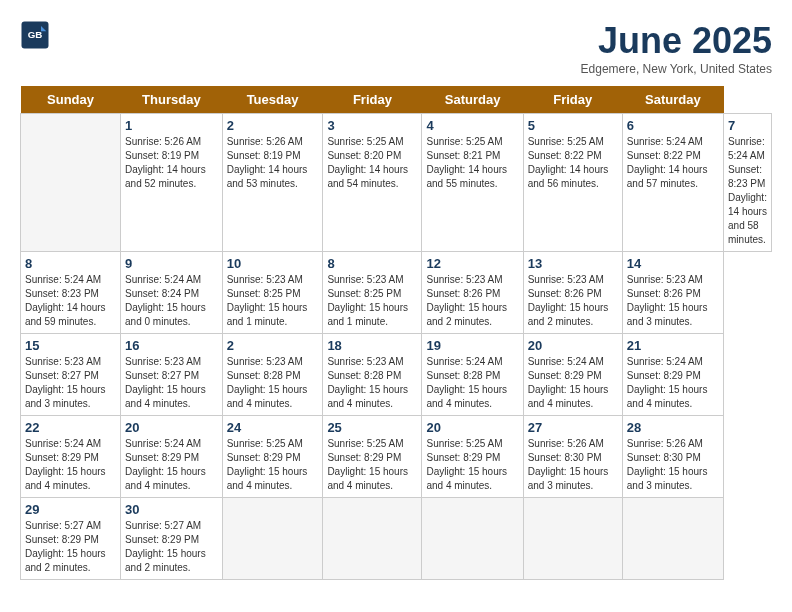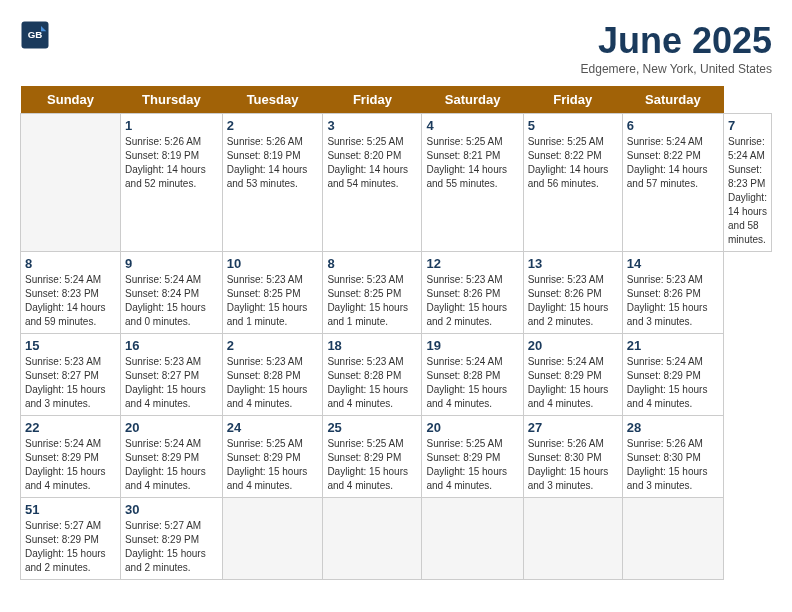--- a/index.html
+++ b/index.html
@@ -233,21 +233,21 @@
           <span class="day-num">27</span>
           <div class="day-info">Sunrise: 5:26 AM<br>Sunset: 8:30 PM<br>Daylight: 15 hours<br>and 3 minutes.</div>
         </td>
         <td>
           <span class="day-num">28</span>
           <div class="day-info">Sunrise: 5:26 AM<br>Sunset: 8:30 PM<br>Daylight: 15 hours<br>and 3 minutes.</div>
         </td>
       </tr>
       <tr>
         <td>
-          <span class="day-num">51</span>
+          <span class="day-num">29</span>
           <div class="day-info">Sunrise: 5:27 AM<br>Sunset: 8:29 PM<br>Daylight: 15 hours<br>and 2 minutes.</div>
         </td>
         <td>
           <span class="day-num">30</span>
           <div class="day-info">Sunrise: 5:27 AM<br>Sunset: 8:29 PM<br>Daylight: 15 hours<br>and 2 minutes.</div>
         </td>
         <td class="empty"></td>
         <td class="empty"></td>
         <td class="empty"></td>
         <td class="empty"></td>

